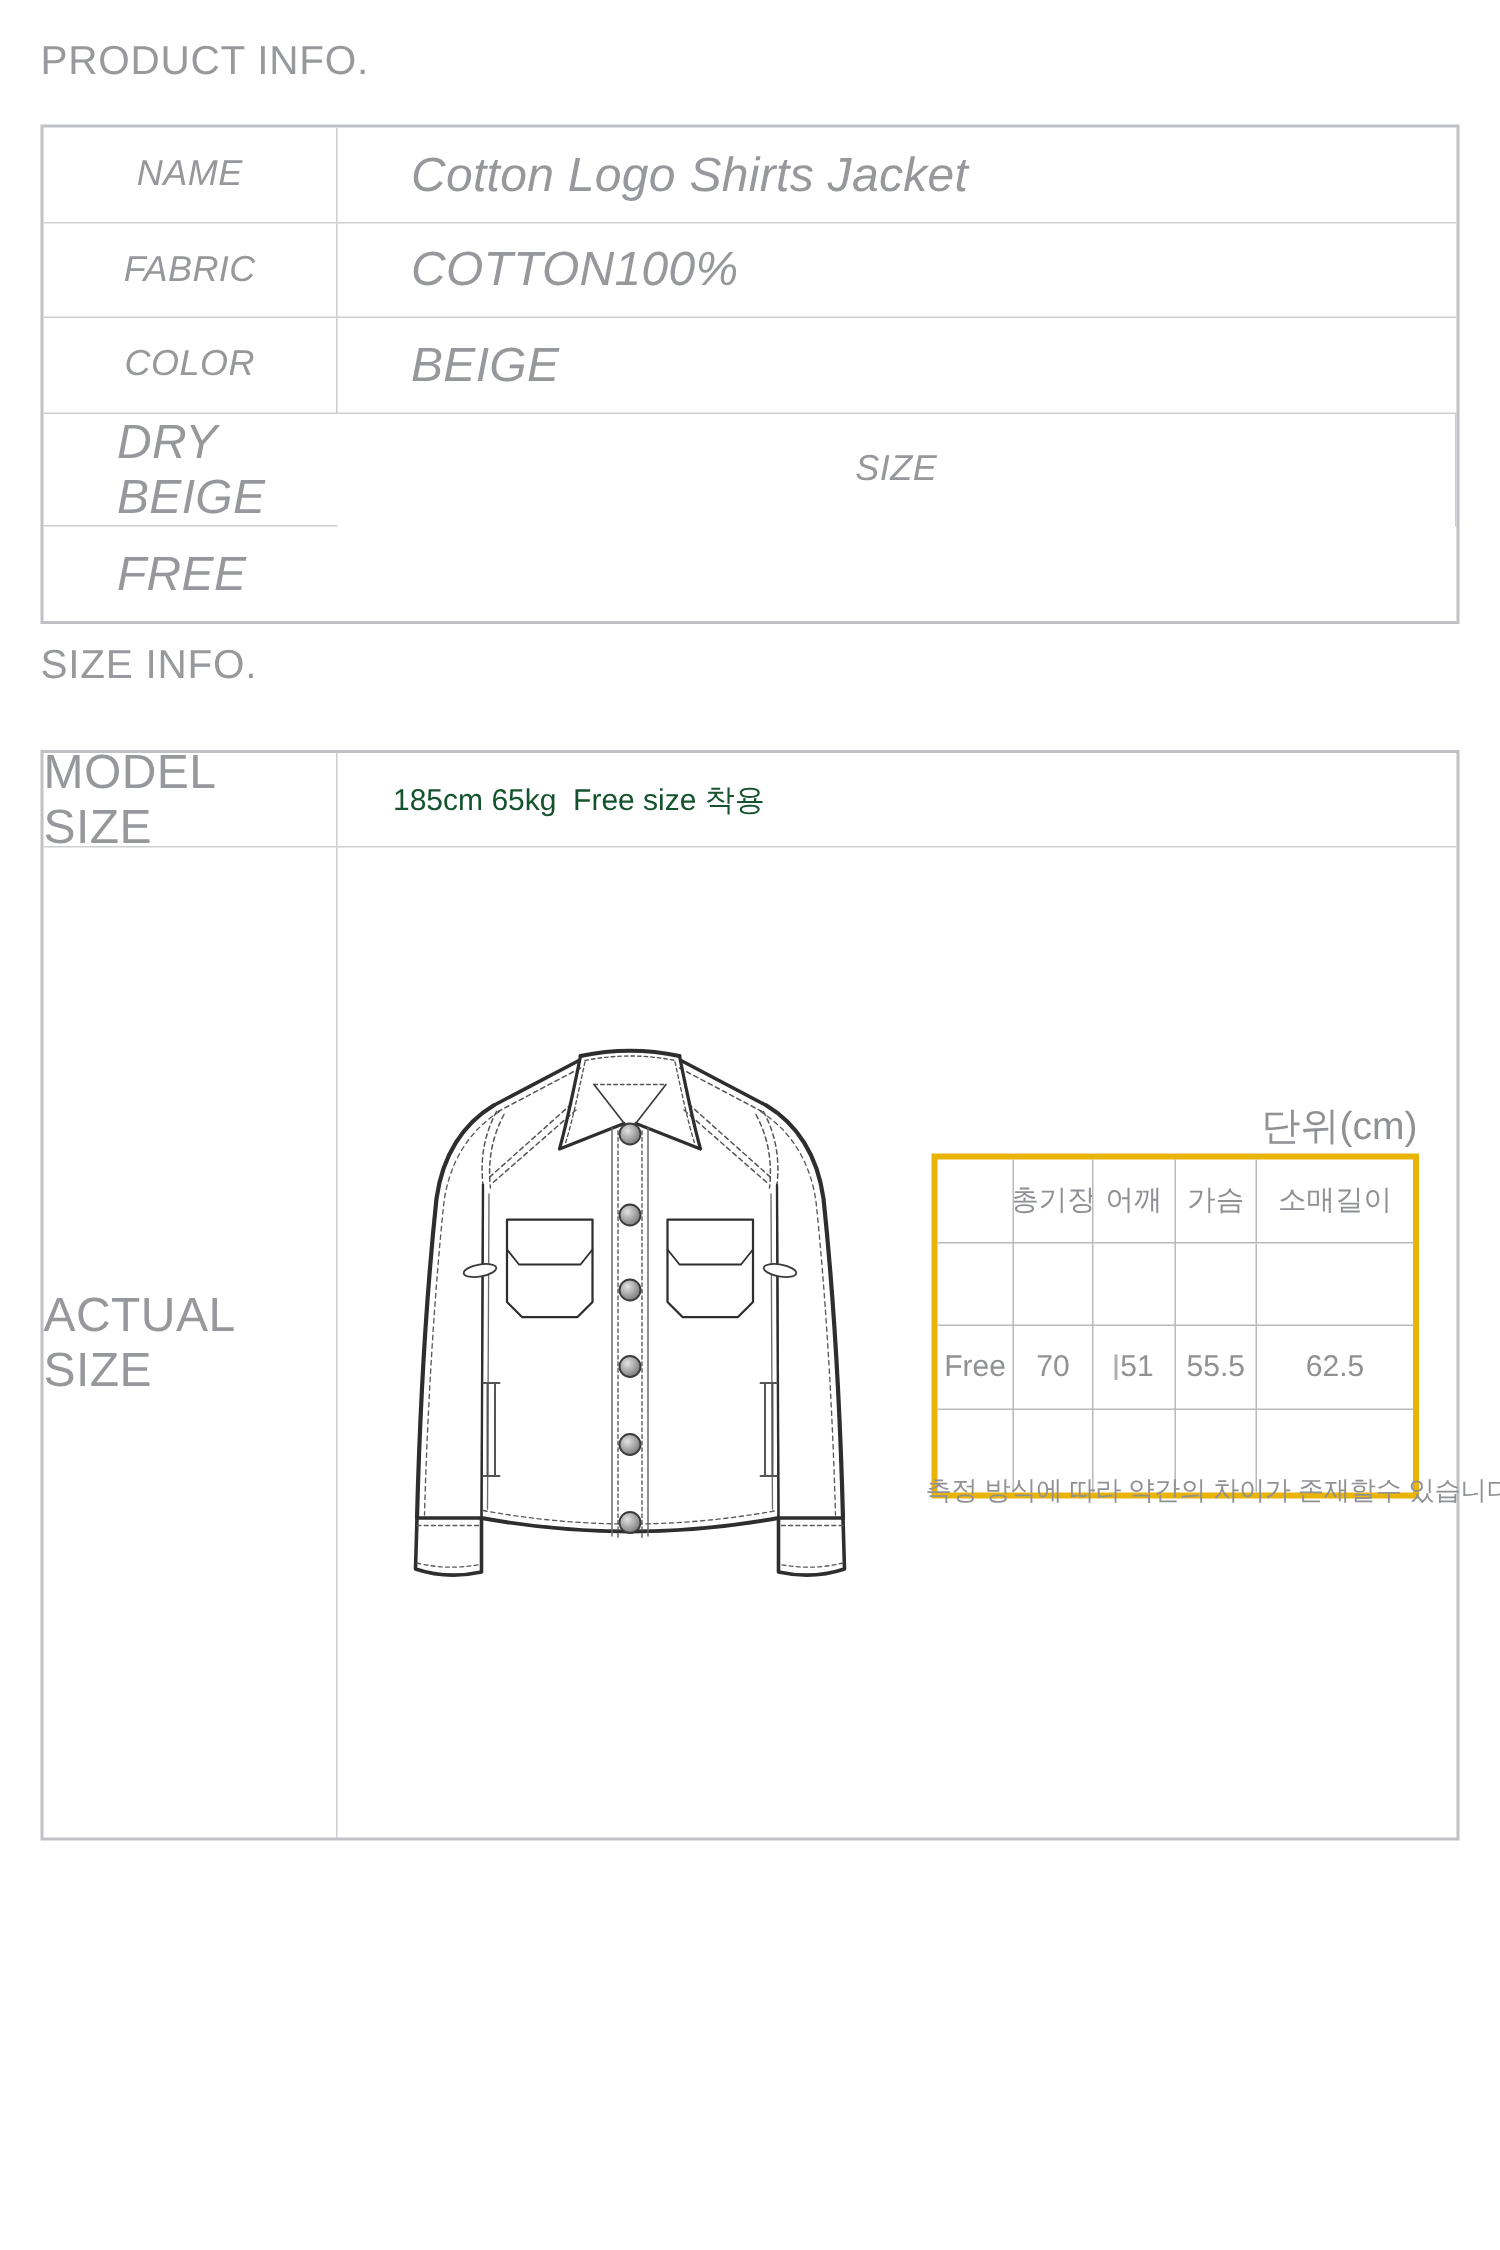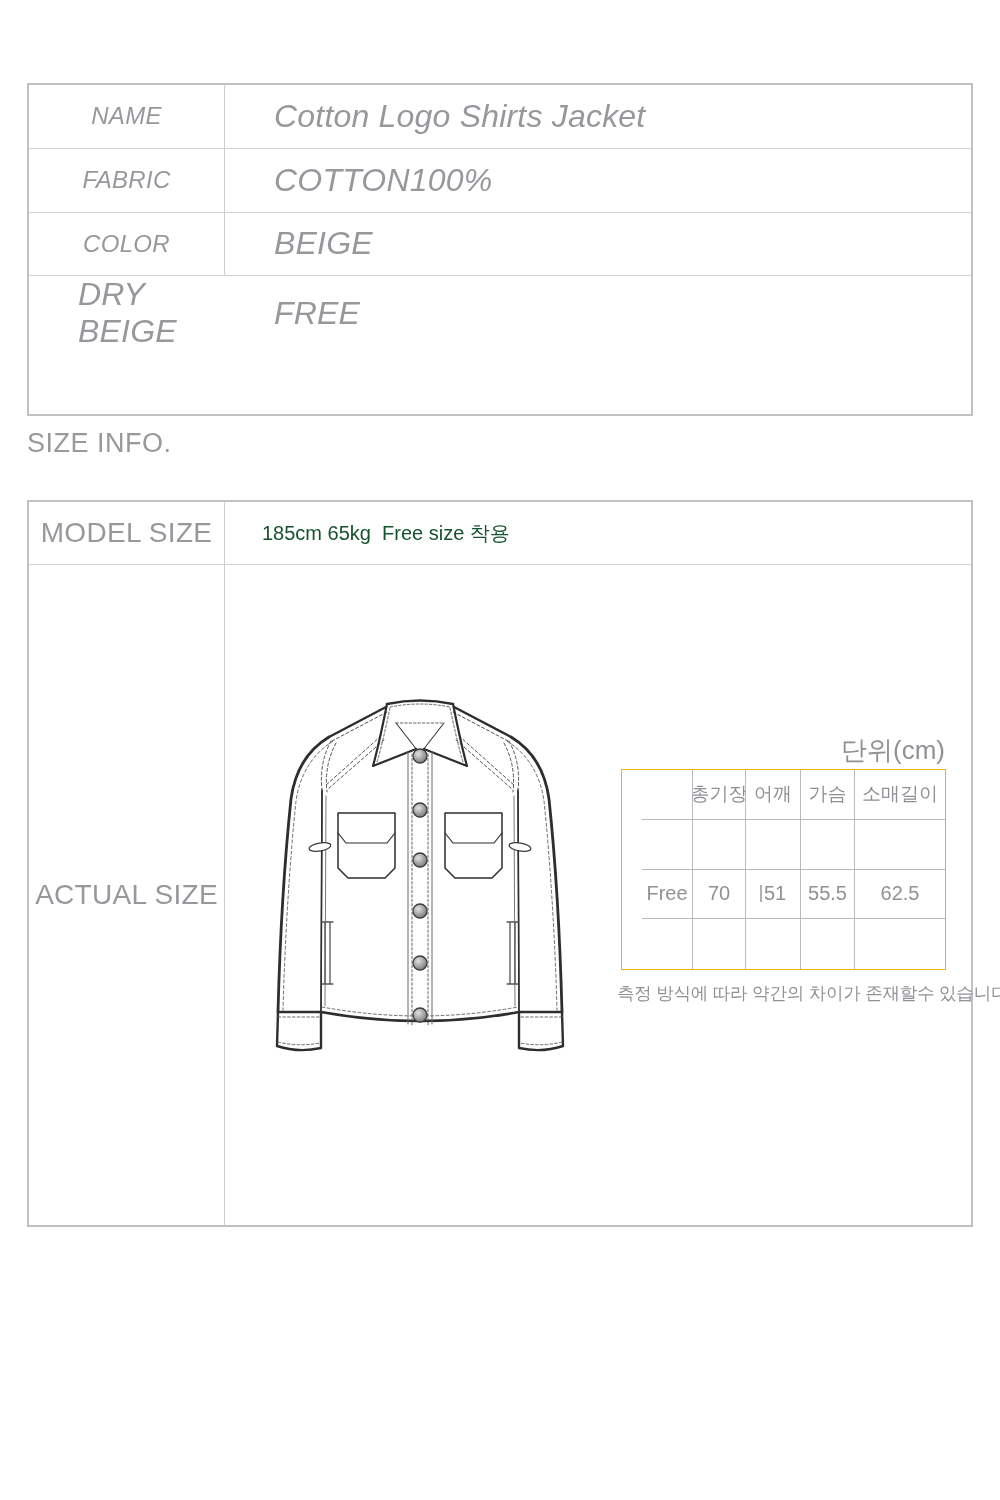--- a/index.html
+++ b/index.html
@@ -34,42 +34,42 @@
 
   
   .size-table {
     position:absolute; left:27px; top:500px; width:946px; height:727px;
     border:2px solid #bfc1c5; display:grid;
     grid-template-columns:196px 1fr; grid-template-rows:63px 1fr;
     background:#fff;
   }
   .size-table > .lab2 {
     border-right:1px solid #ccced2; display:flex; align-items:center; justify-content:center;
-    color:#96989c; font-size:28px; letter-spacing:0.3px;
+    color:#96989c; font-size:32px; letter-spacing:0.3px;
   }
   .size-table > .bb { border-bottom:1px solid #ccced2; }
   .model-val {
     display:flex; align-items:center; padding-left:37px;
     color:#14532d; font-size:20px; white-space:pre;
   }
   .actual-content { position:relative; }
 
   .jacket-svg { position:absolute; left:50px; top:131px; width:290px; height:358px; }
 
   .unit-label {
     position:absolute; top:168px; right:26px;
     color:#8f9195; font-size:26px;
   }
 
   
   .m-table {
-    position:absolute; left:396px; top:204px; width:325px; height:201px;
-    border:1px solid #eab308; display:grid;
+    position:absolute; left:396px; top:204px; width:325px; height:230px;
+    border:4px solid #eab308; display:grid;
     grid-template-columns:51px 53px 55px 54px 1fr;
-    grid-template-rows:repeat(4,1fr); background:#fff;padding-left:20px;
+    grid-template-rows:repeat(4,1fr); background:#fff;
   }
   .m-table > div {
     border-right:1px solid #b7b9bd; border-bottom:1px solid #b7b9bd;
     display:flex; align-items:center; justify-content:center;
     color:#8e9094; font-size:19px; overflow:hidden; white-space:nowrap;
   }
   .m-table > div:nth-child(5n) { border-right:none; }
   .m-table > div:nth-last-child(-n+5) { border-bottom:none; }
   .m-table .num { font-size:20px; color:#8f9195; }
   .cursor-bar {
@@ -79,29 +79,31 @@
   .m-note {
     position:absolute; left:392px; top:416px; white-space:nowrap;
     color:#8f9195; font-size:17.5px; letter-spacing:-0.2px;
   }
 </style>
 </head>
 <body>
 
 <div class="page">
 
+  <div class="heading" id="product-heading">PRODUCT INFO.</div>
 
   <div class="info-table">
     <div class="lab">NAME</div>
     <div class="val">Cotton Logo Shirts Jacket</div>
     <div class="lab">FABRIC</div>
     <div class="val">COTTON100%</div>
     <div class="lab">COLOR</div>
     <div class="val">BEIGE</div>
     <div class="val">DRY BEIGE</div>
+    <div class="lab">SIZE</div>
     <div class="val">FREE</div>
   </div>
 
   <div class="heading" id="size-heading">SIZE INFO.</div>
 
   <div class="size-table">
     <div class="lab2 bb">MODEL SIZE</div>
     <div class="model-val bb">185cm 65kg  Free size 착용</div>
     <div class="lab2">ACTUAL SIZE</div>
 

